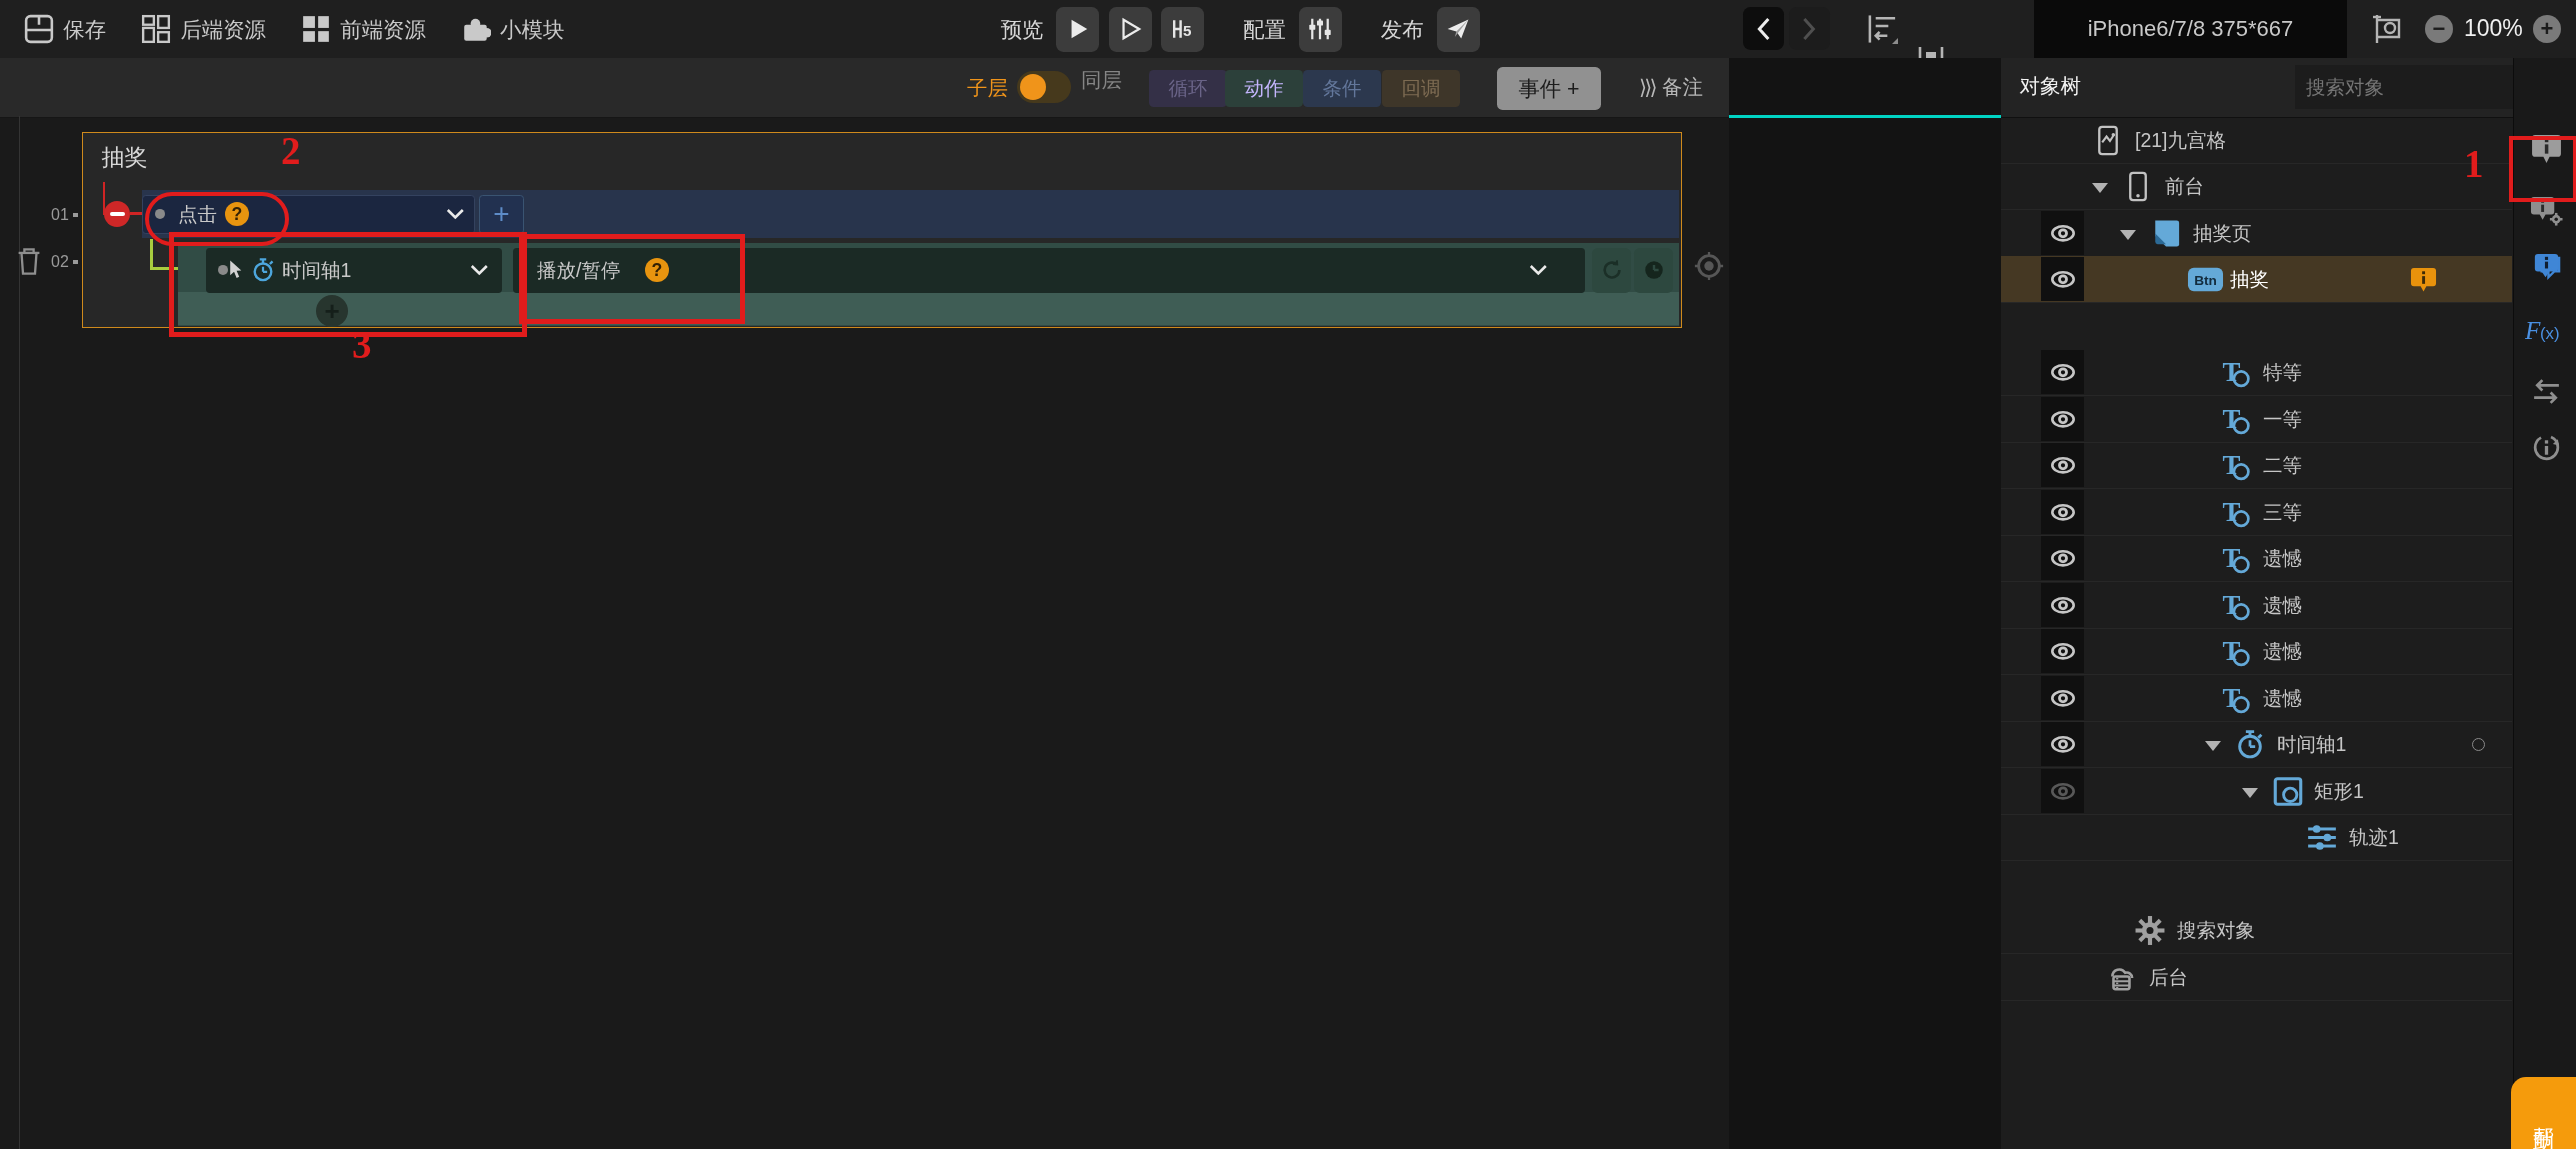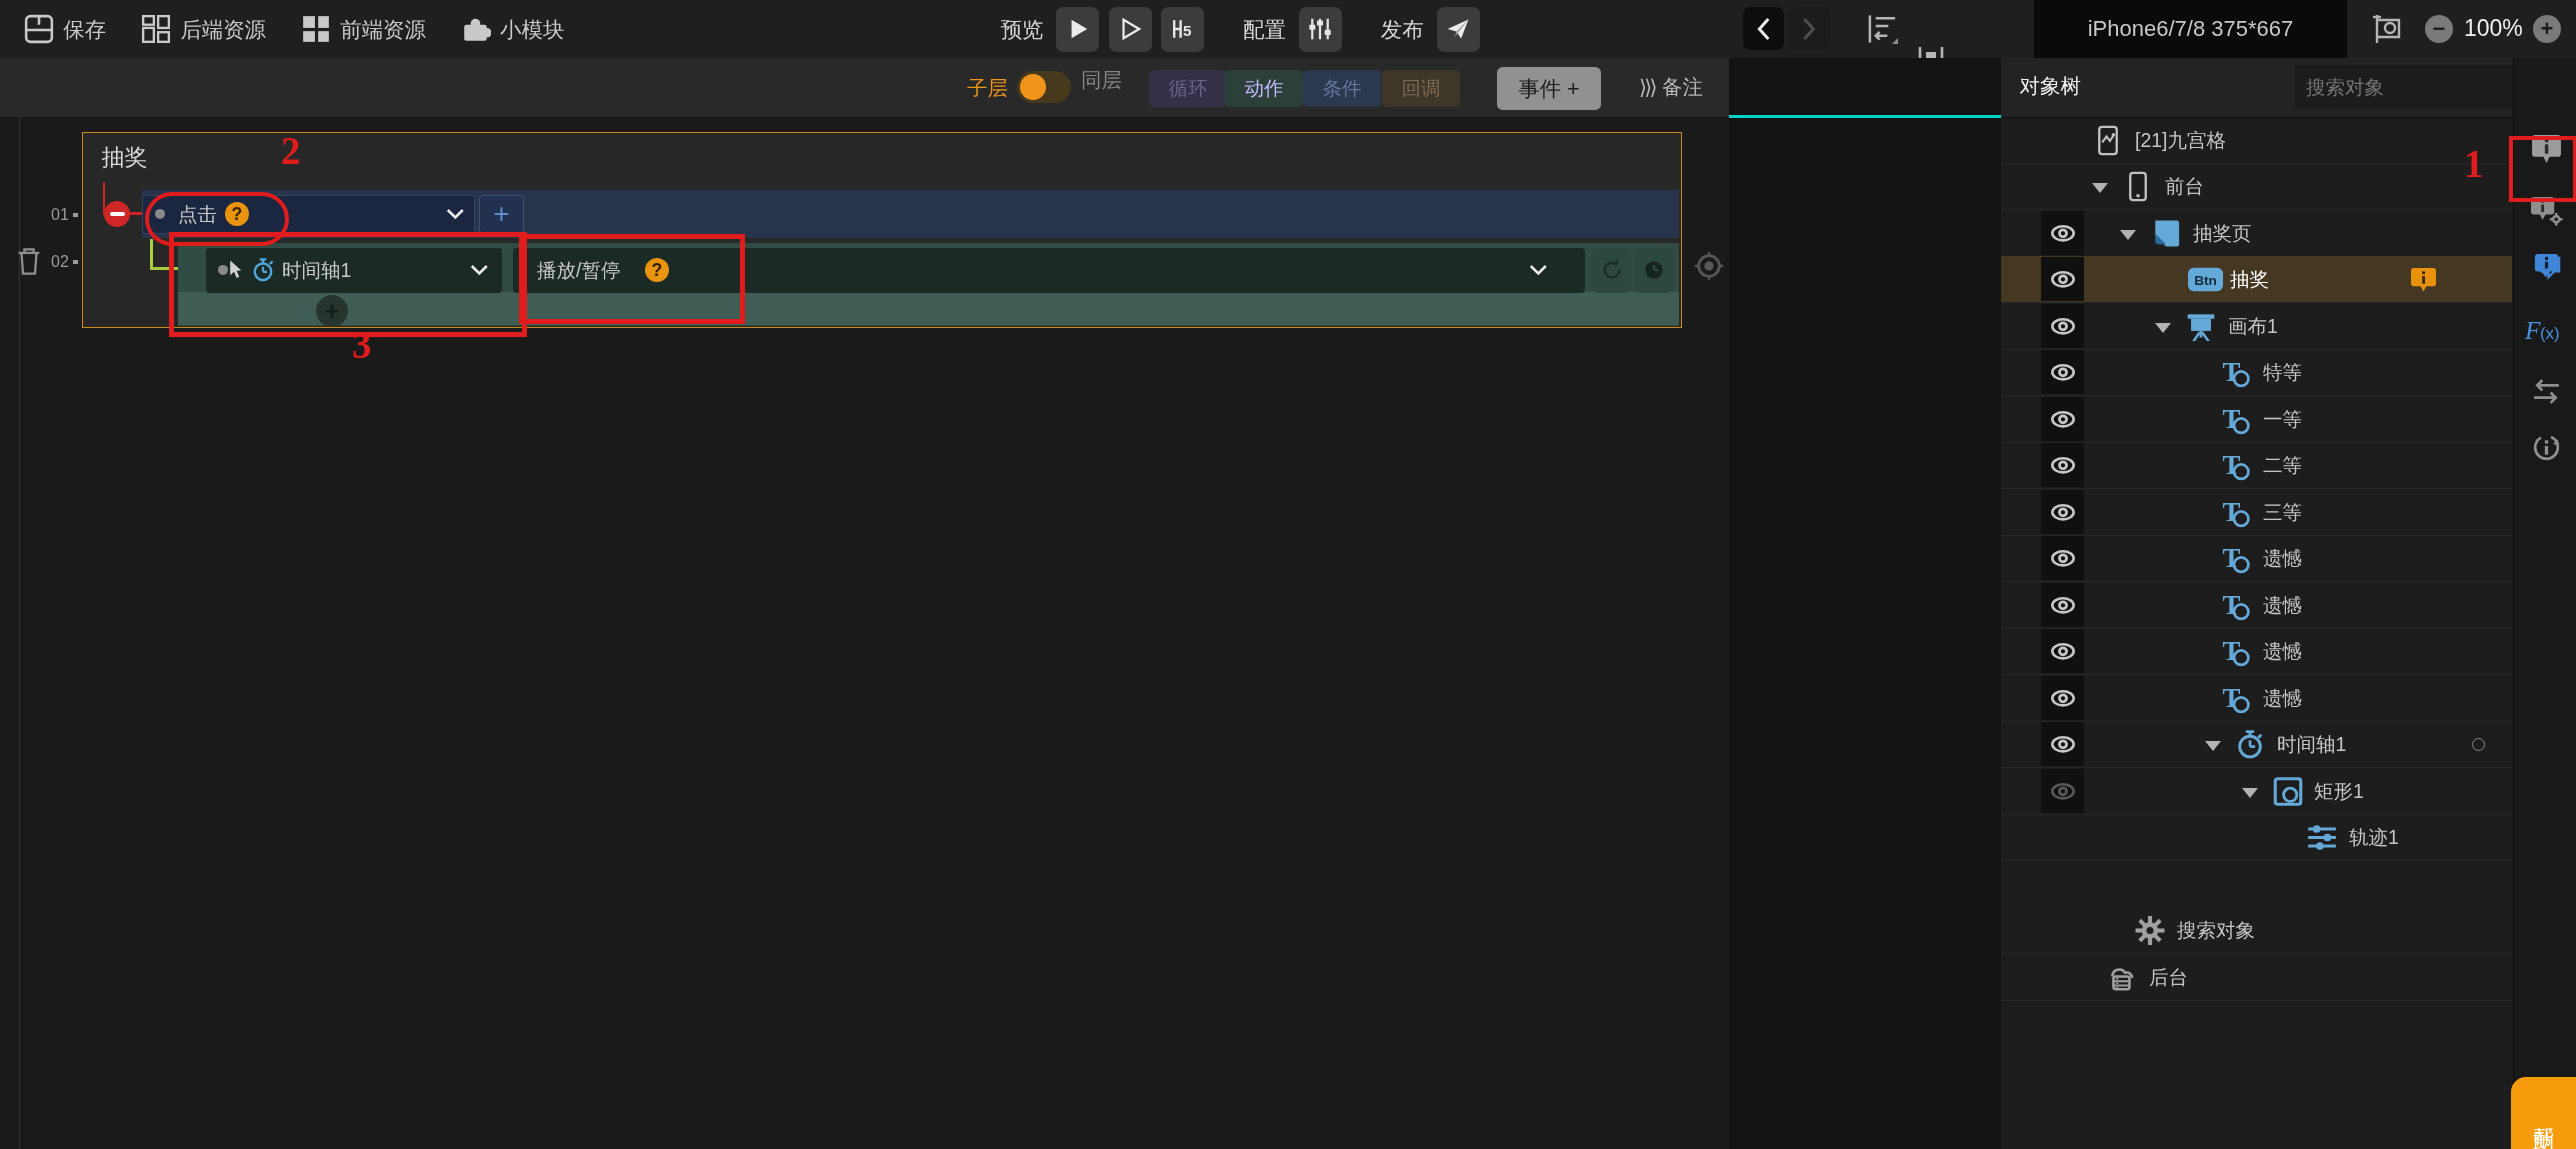--- a/index.html
+++ b/index.html
@@ -463,39 +463,20 @@
             </svg>
           </span>
           <span class="tlabel" style="left: 229px;">抽奖</span>
           <span class="badge-info">
             <svg viewBox="0 0 28 28">
               <path d="M4 2 h20 a3 3 0 0 1 3 3 v13 a3 3 0 0 1 -3 3 h-7 l-3 5.5 L11 21 H4 a3 3 0 0 1 -3 -3 V5 a3 3 0 0 1 3 -3 Z" fill="#e8920c"></path>
               <rect x="12.6" y="5.5" width="3" height="3" fill="#3a2a08"></rect>
               <rect x="12.6" y="10.5" width="3" height="8" fill="#3a2a08"></rect>
             </svg>
           </span>
-        </div>
-        <div class="tree-row" style="top: 186px;">
-          <span class="eyebox">
-            <span class="g">
-              <svg viewBox="0 0 28 20">
-                <ellipse cx="14" cy="10" rx="11.5" ry="7.6" fill="none" stroke="#c6c6c6" stroke-width="2.8"></ellipse>
-                <circle cx="14" cy="10" r="3.8" fill="none" stroke="#c6c6c6" stroke-width="3"></circle>
-              </svg>
-            </span>
-          </span>
-          <span class="tri" style="left: 154px;"></span>
-          <span class="ticon" style="left: 184px;">
-            <svg viewBox="0 0 28 28" fill="#64a9d8">
-              <rect x="2" y="3" width="24" height="4"></rect>
-              <rect x="5" y="7" width="18" height="11"></rect>
-              <path d="M12.2 18 L6 27 h2.8 l4.2 -6 M15.8 18 l6.2 9 h-2.8 l-4.2 -6 M12.8 18 h2.4 v6 h-2.4 Z"></path>
-            </svg>
-          </span>
-          <span class="tlabel" style="left: 227px;">画布1</span>
         </div>
         <div class="tree-row" style="top: 232px;">
           <span class="eyebox">
             <span class="g">
               <svg viewBox="0 0 28 20">
                 <ellipse cx="14" cy="10" rx="11.5" ry="7.6" fill="none" stroke="#c6c6c6" stroke-width="2.8"></ellipse>
                 <circle cx="14" cy="10" r="3.8" fill="none" stroke="#c6c6c6" stroke-width="3"></circle>
               </svg>
             </span>
           </span>

